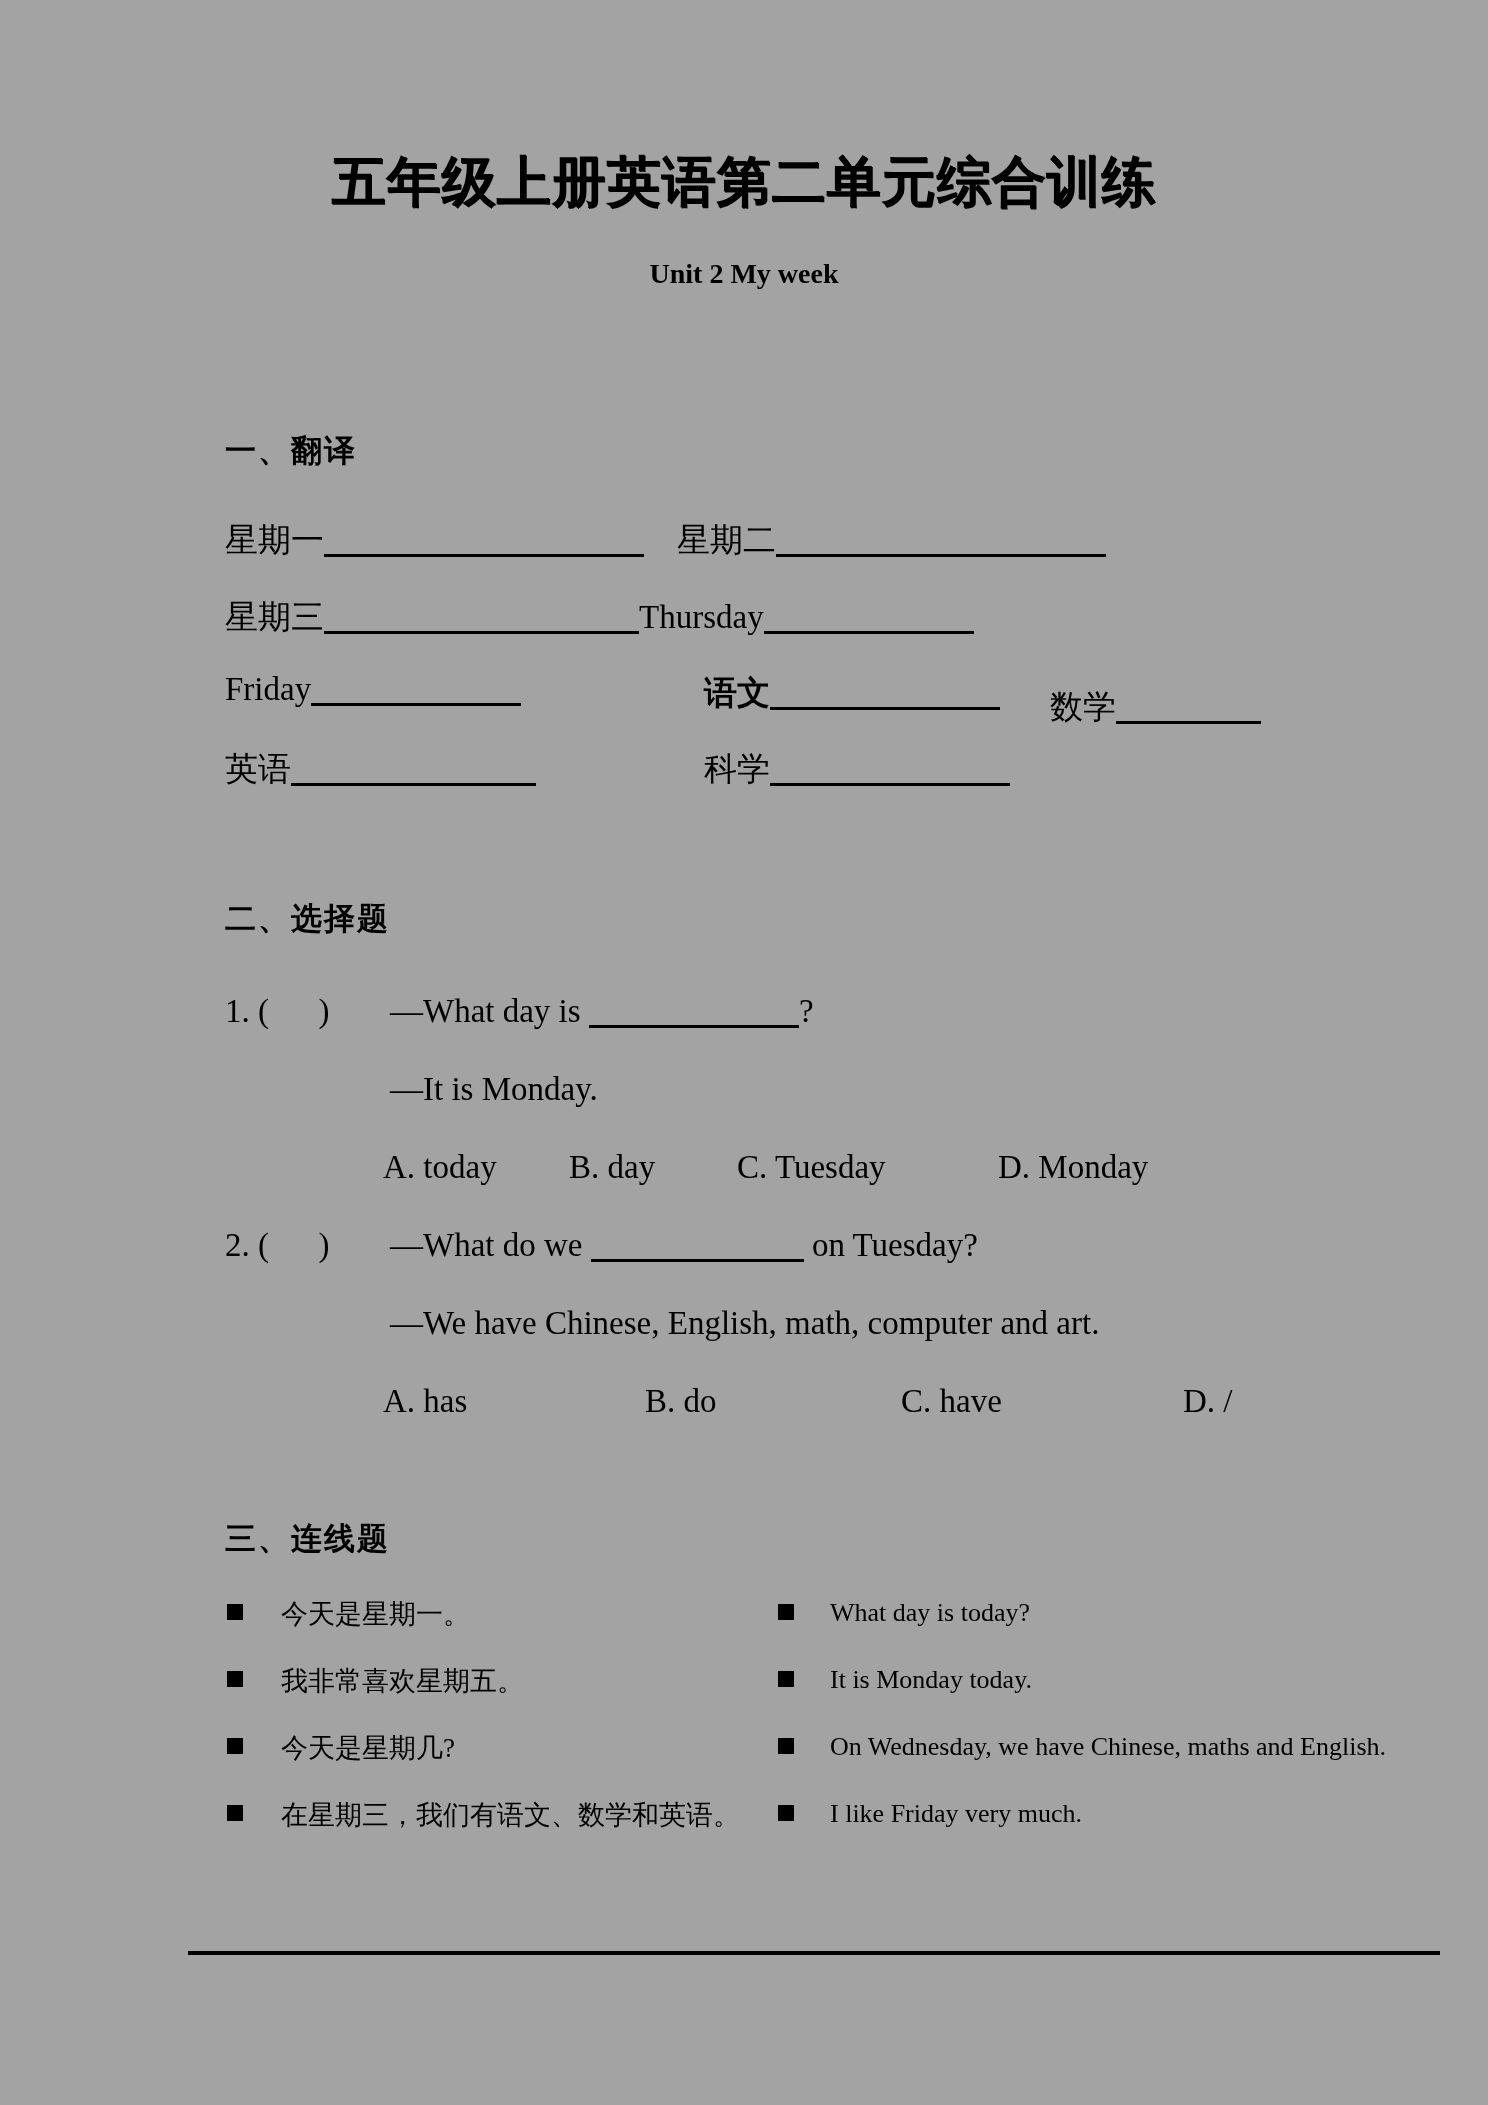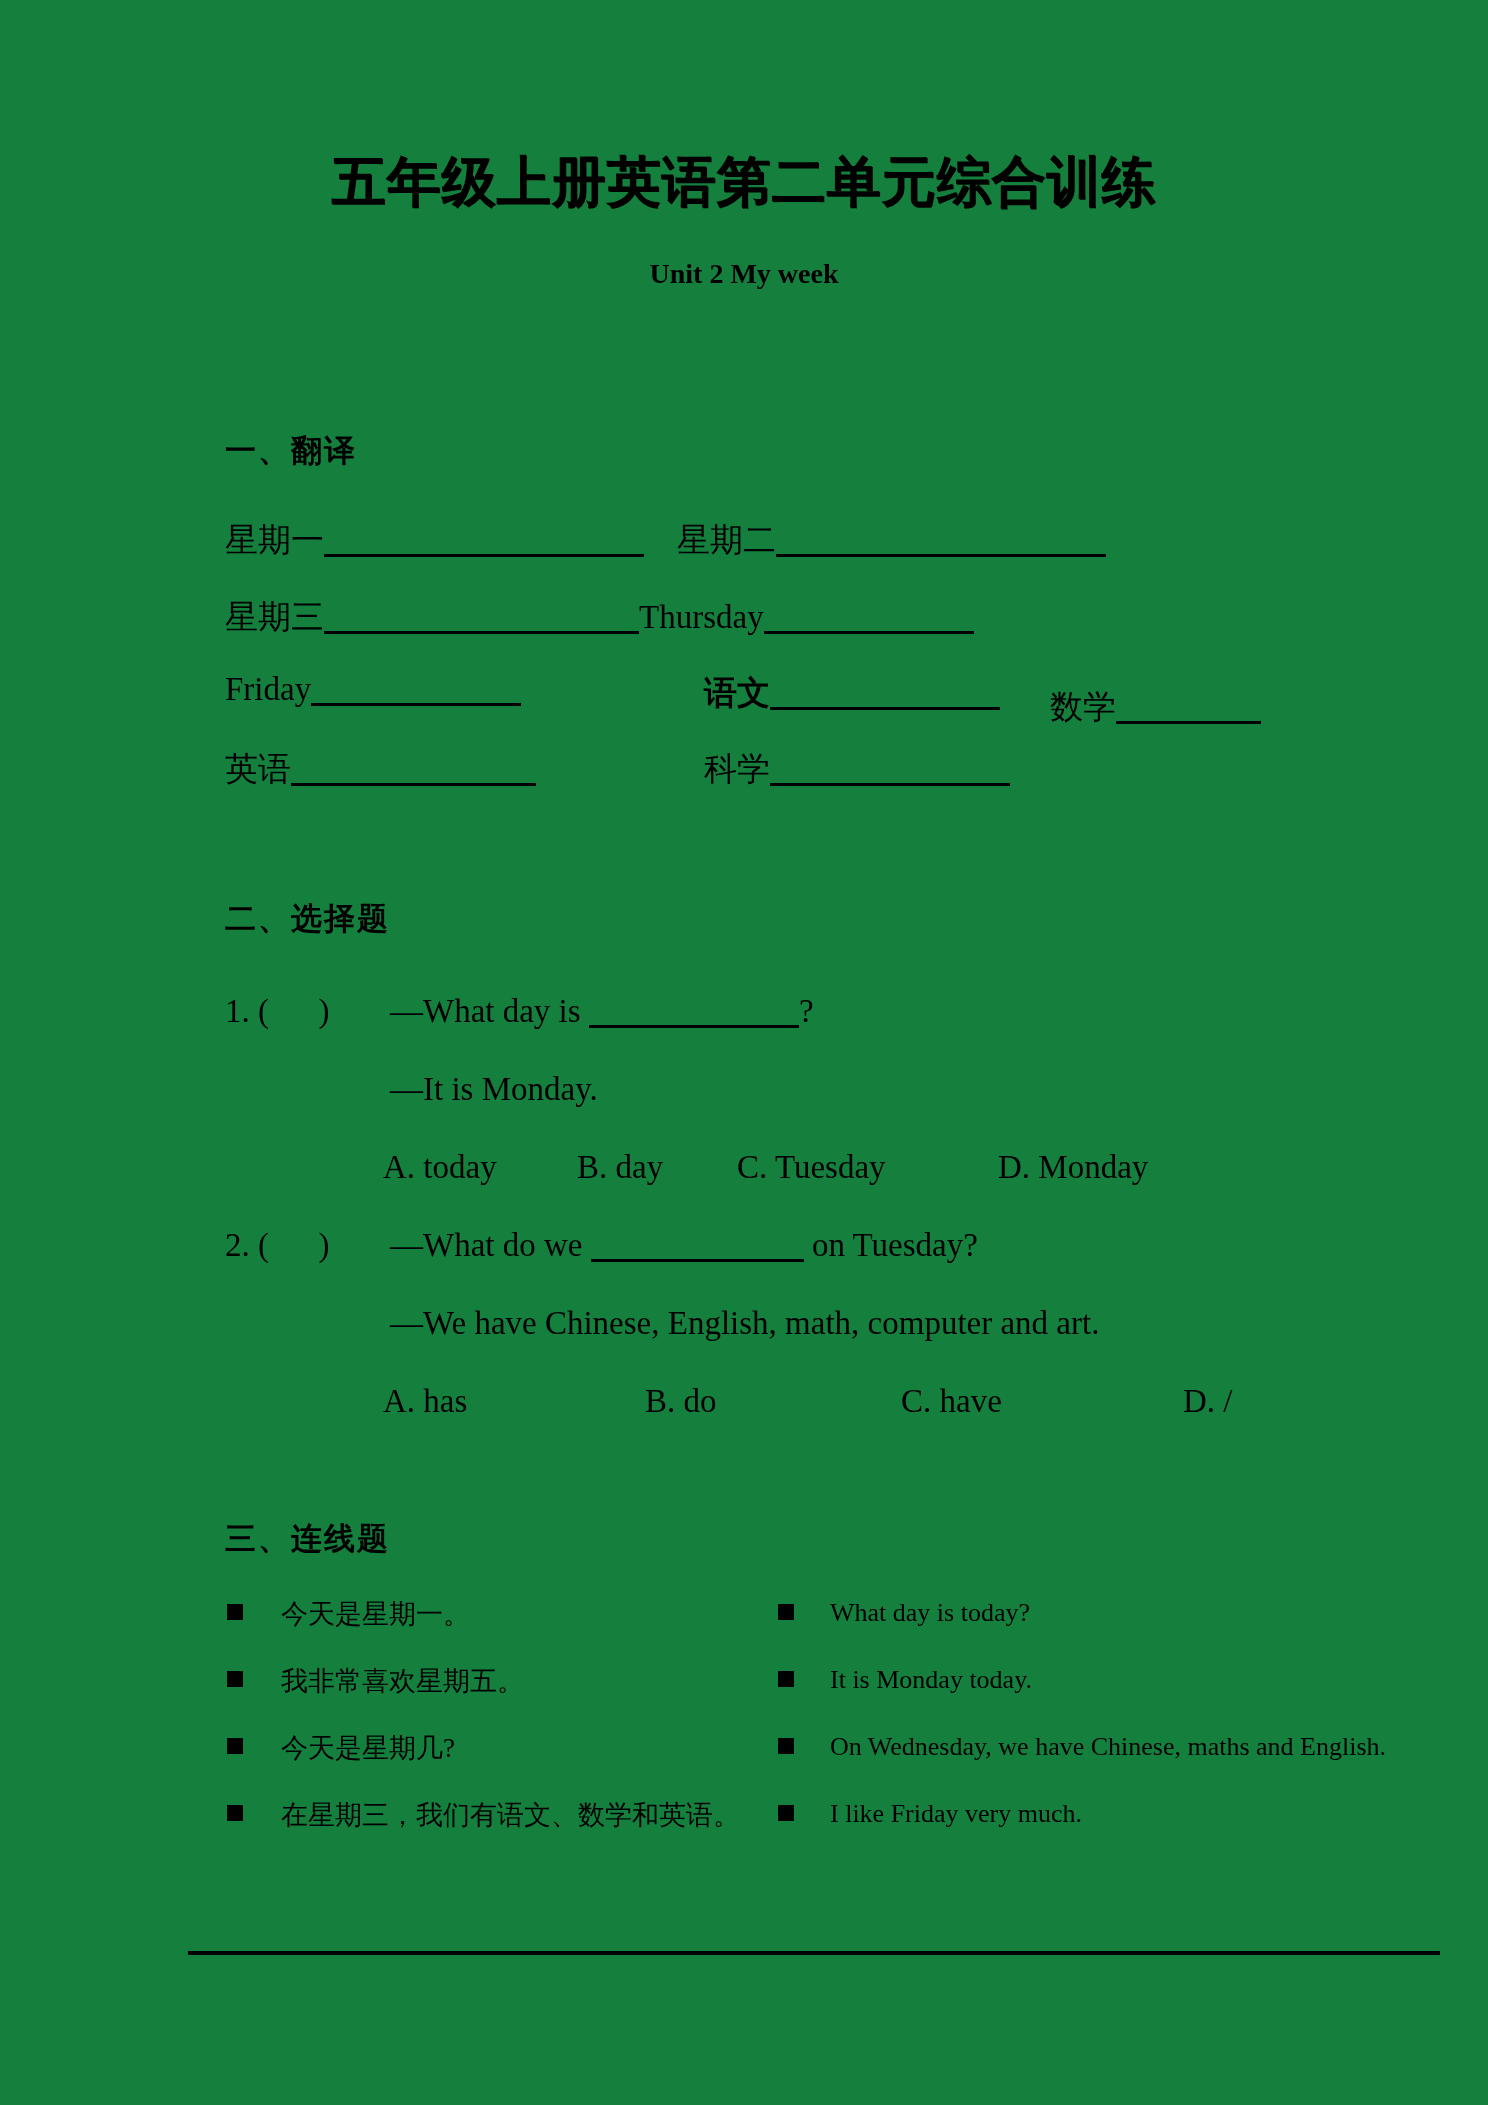--- a/index.html
+++ b/index.html
@@ -1,20 +1,20 @@
 <!DOCTYPE html>
 <html><head>
 <meta charset="utf-8">
 <style>
   html,body{margin:0;padding:0;background:#ffffff;}
   .page{
     position:relative;
     width:1488px;
     height:2105px;
-    background:#15803d;
+    background:#a3a3a3;
     color:#000;
     overflow:hidden;
     font-family:"Liberation Serif","DejaVu Serif",serif;
   }
   .abs{position:absolute;}
   .doc-title{
     left:0;right:0;top:146px;
     text-align:center;
     font-family:"Liberation Sans","DejaVu Sans",sans-serif;
     font-weight:900;
@@ -99,21 +99,21 @@
 
   <div class="abs sec-head" style="top:898px;">二、选择题</div>
 
   <div class="abs qline" style="top:993px;">
     <span class="qnum">1. (      )</span>
     <span class="qprompt"><span>—What day is </span><span class="blank" style="width:210px;"></span><span>?</span></span>
   </div>
   <div class="abs qreply" style="top:1071px;">—It is Monday.</div>
   <div class="abs optrow" style="top:1149px;">
     <span class="opt" style="left:158px;">A. today</span>
-    <span class="opt" style="left:352px;">B. day</span>
+    <span class="opt" style="left:344px;">B. day</span>
     <span class="opt" style="left:512px;">C. Tuesday</span>
     <span class="opt" style="left:773px;">D. Monday</span>
   </div>
 
   <div class="abs qline" style="top:1227px;">
     <span class="qnum">2. (      )</span>
     <span class="qprompt"><span>—What do we </span><span class="blank" style="width:213px;"></span><span> on Tuesday?</span></span>
   </div>
   <div class="abs qreply" style="top:1305px;">—We have Chinese, English, math, computer and art.</div>
   <div class="abs optrow" style="top:1383px;">

